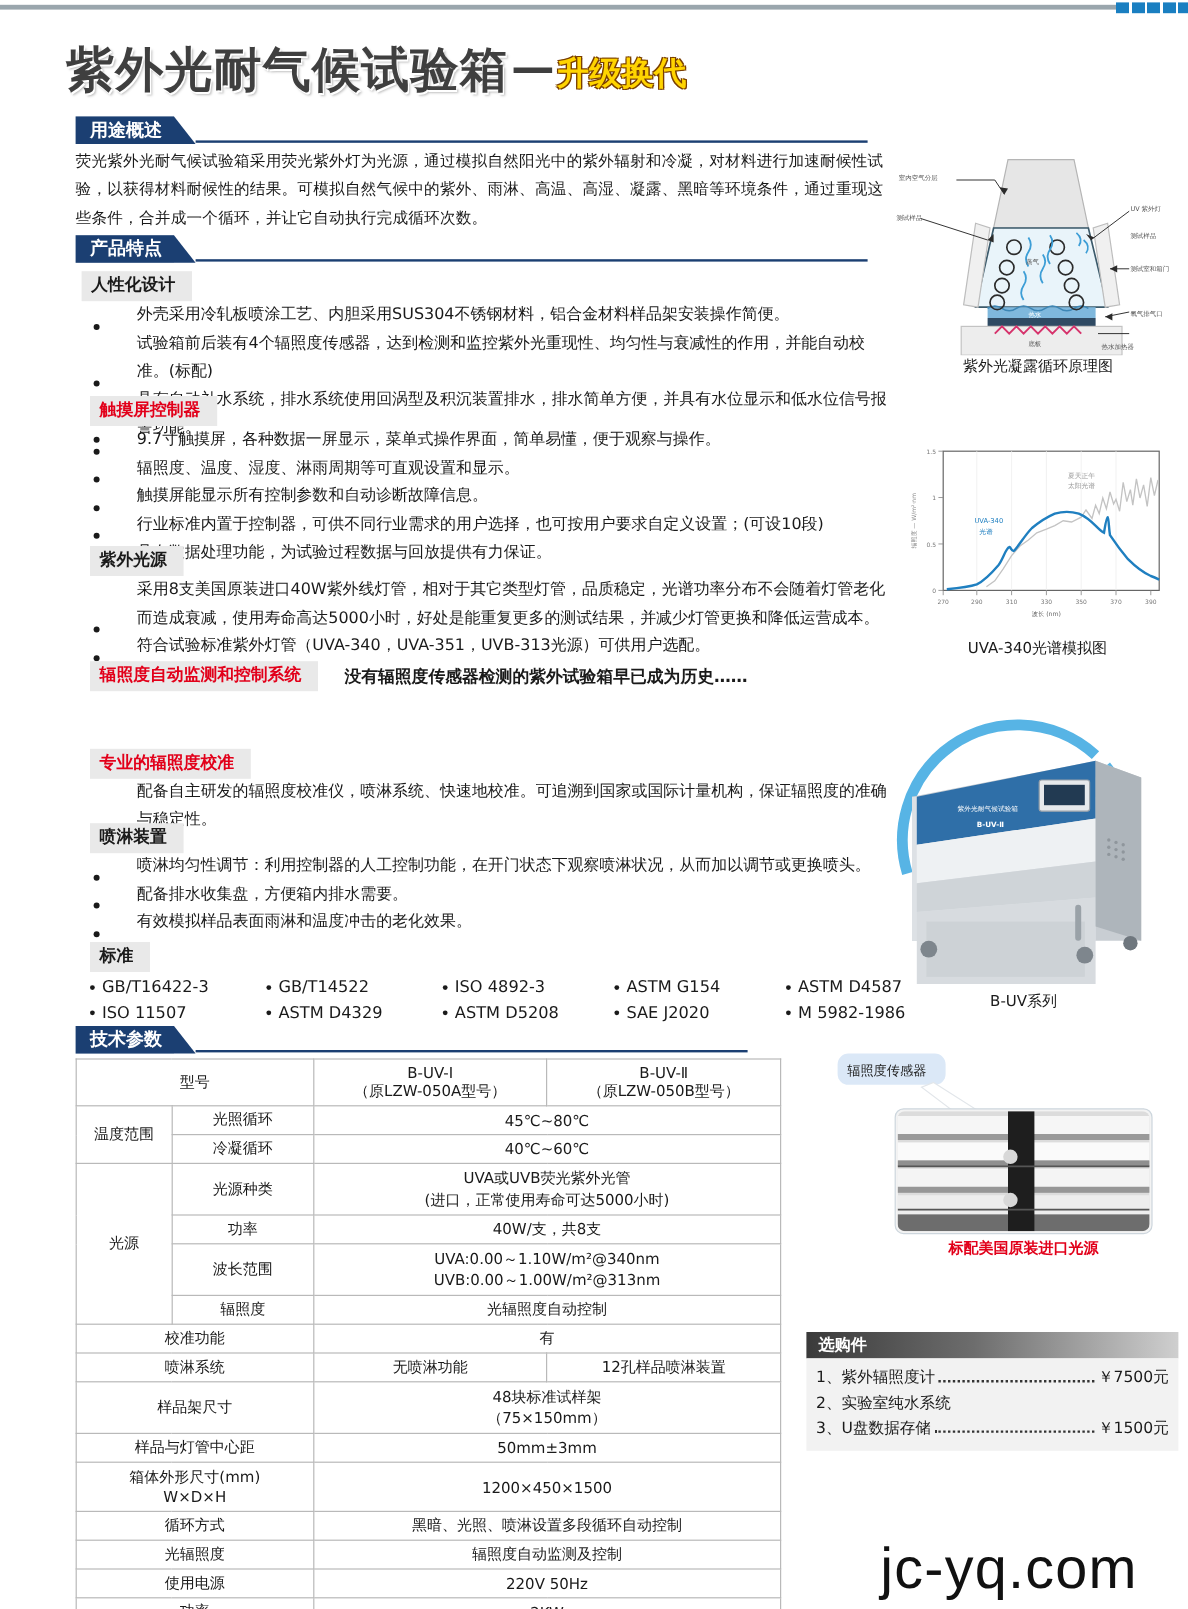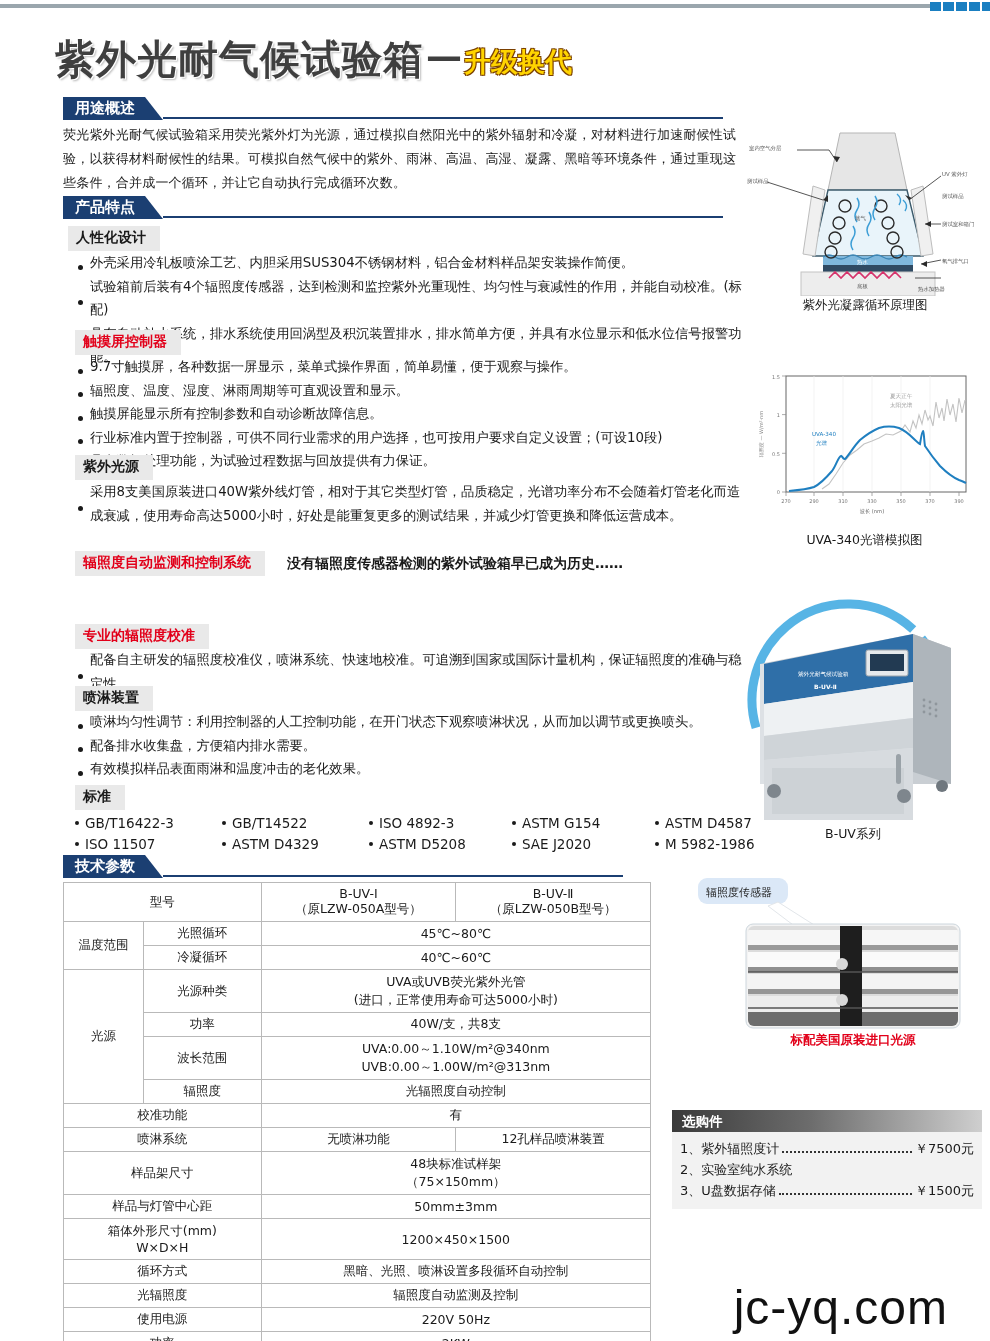--- a/index.html
+++ b/index.html
@@ -52,21 +52,21 @@
   .chip {
     display:inline-block; background:#e9e9e9; font-size:14px; font-weight:bold;
     padding:3px 14px 4px 8px; color:#1a1a1a;
   }
   .chip.red { color:#e2001a; }
   .sub-wrap { position:absolute; display:flex; align-items:center; gap:22px; }
   .sub-note { font-size:14px; font-weight:bold; color:#1a1a1a; }
 
   
   .blist { position:absolute; font-size:13.3px; line-height:23.5px; }
-  .blist .li { display:flex; align-items:center; }
+  .blist .li { display:flex; align-items:flex-end;gap:24px; }
   .blist .dot {
     flex:0 0 auto; width:5px; height:5px; border-radius:50%;
     background:#1a1a1a; margin:9px 7px 0 3px;
   }
   .blist .txt { flex:1; }
 
   
   .std-grid { position:absolute; display:grid; grid-template-columns: 147px 147px 143px 143px 150px;
               row-gap:5px; font-size:13.5px; }
   .std-item { display:flex; align-items:center; }
@@ -176,20 +176,24 @@
       </div>
   </div>
 
   <div class="sub-wrap" style="top:455px; left:75px;">
     <span class="chip">紫外光源</span>
   </div>
   <div class="blist" style="top:480px; left:75px; width:670px;">
     <div class="li">
         <span class="dot"></span>
         <span class="txt">采用8支美国原装进口40W紫外线灯管，相对于其它类型灯管，品质稳定，光谱功率分布不会随着灯管老化而造成衰减，使用寿命高达5000小时，好处是能重复更多的测试结果，并减少灯管更换和降低运营成本。</span>
+      </div>
+    <div class="li">
+        <span class="dot"></span>
+        <span class="txt">符合试验标准紫外灯管（UVA-340，UVA-351，UVB-313光源）可供用户选配。</span>
       </div>
   </div>
 
   <div class="sub-wrap" style="top:551px; left:75px;">
     <span class="chip red">辐照度自动监测和控制系统</span>
     <span class="sub-note">没有辐照度传感器检测的紫外试验箱早已成为历史……</span>
   </div>
 
   <div class="sub-wrap" style="top:624px; left:75px;">
     <span class="chip red">专业的辐照度校准</span>

